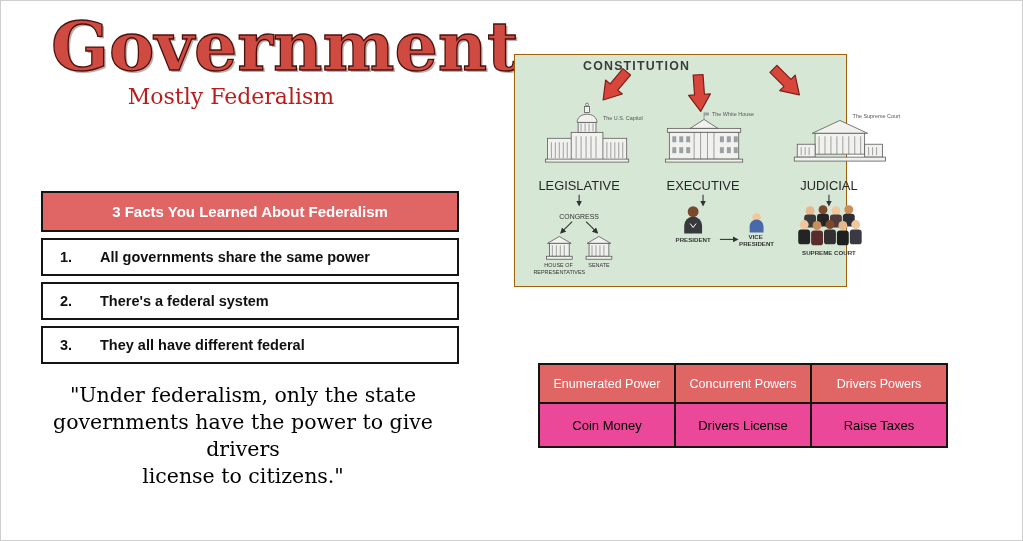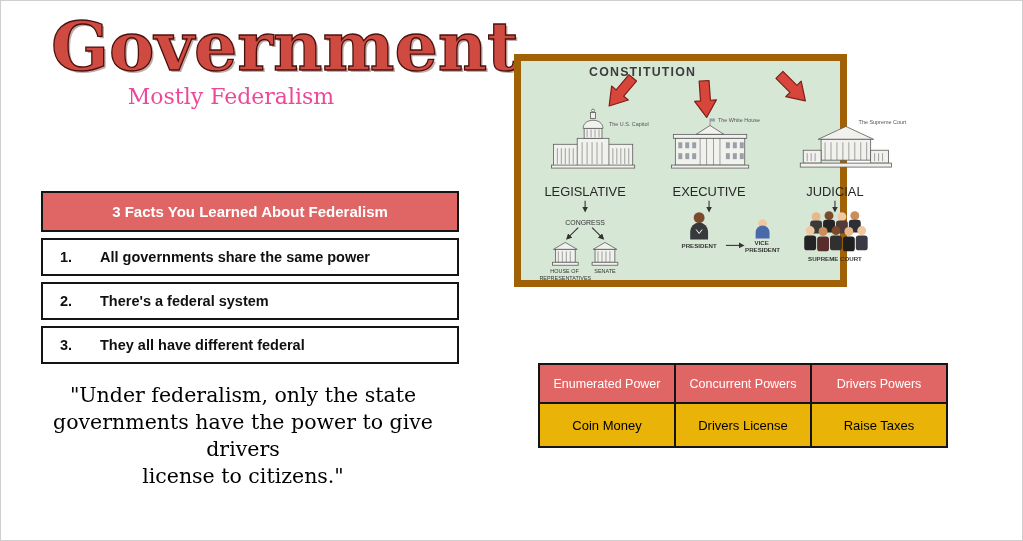--- a/index.html
+++ b/index.html
@@ -2,39 +2,39 @@
 <html style="--accent: #e06666; --title-red: #cf4a41; --diagram-bg: #d7e7d6; --arrow-red: #d8453a;"><head>
 <meta charset="utf-8">
 <style>
   html,body{margin:0;padding:0;}
   body{width:1023px;height:541px;background:#fff;font-family:"Liberation Sans",sans-serif;}
   .slide{position:relative;width:1023px;height:541px;background:#fff;border:1px solid #cfcfcf;box-sizing:border-box;overflow:hidden;}
 
   .title-block{position:absolute;left:50px;top:10px;width:360px;text-align:center;}
   .slide-title{font-family:"DejaVu Serif",serif;font-weight:700;font-size:68px;line-height:1.05;
     color:var(--title-red,#cf4a41);-webkit-text-stroke:1.3px #4a100b;text-shadow:2px 2px 0 rgba(74,16,11,.35);}
-  .slide-subtitle{font-family:"DejaVu Serif",serif;font-size:22px;color:#ec4899;margin-top:2px;}
+  .slide-subtitle{font-family:"DejaVu Serif",serif;font-size:22px;color:#b91c1c;margin-top:2px;}
 
   .facts{position:absolute;left:40px;top:150px;width:418px;}
   .facts-header{background:var(--accent,#e06666);border:2px solid #141414;color:#fff;font-size:15px;
     font-weight:700;text-align:center;padding:10px 4px;margin-top:40px;}
   .fact-row{display:flex;align-items:center;border:2px solid #141414;margin-top:6px;
     padding:9px 8px 9px 17px;font-size:14.5px;font-weight:700;color:#101010;background:#fff;}
   .fact-num{width:40px;flex:0 0 auto;}
 
   .quote{position:absolute;left:16px;top:381px;width:452px;text-align:center;
     font-family:"DejaVu Serif",serif;font-size:20.5px;line-height:1.32;color:#000;}
 
   .diagram{position:absolute;left:513px;top:53px;width:333px;height:233px;
-    background:var(--diagram-bg,#d7e7d6);border:7px solid #a16207;box-sizing:border-box;}
+    background:var(--diagram-bg,#d7e7d6);border:1px solid #a16207;box-sizing:border-box;}
 
   .powers{position:absolute;left:537px;top:362px;width:410px;border-collapse:collapse;table-layout:fixed;}
   .powers th{background:var(--accent,#e06666);color:#fff;font-size:12.5px;font-weight:400;
     border:2px solid #141414;height:37px;padding:0 0;}
-  .powers td{background:#eab308;color:#000;font-size:13px;border:2px solid #141414;height:42px;
+  .powers td{background:#ec4899;color:#000;font-size:13px;border:2px solid #141414;height:42px;
     text-align:center;padding:0 6px;}
 
   
   .d-title{font-family:"Liberation Sans",sans-serif;font-size:12.5px;font-weight:600;letter-spacing:1.2px;fill:#3c3c3c;}
   .d-branch{font-family:"Liberation Sans",sans-serif;font-size:13px;fill:#262626;}
   .d-mid{font-family:"Liberation Sans",sans-serif;font-size:7px;fill:#333;}
   .d-cap{font-family:"Liberation Sans",sans-serif;font-size:5.5px;fill:#555;}
   .d-small{font-family:"Liberation Sans",sans-serif;font-size:5.5px;fill:#333;}
   .d-small2{font-family:"Liberation Sans",sans-serif;font-size:6.2px;font-weight:600;fill:#333;}
   .flow{stroke:#333;stroke-width:1.1;fill:none;}

